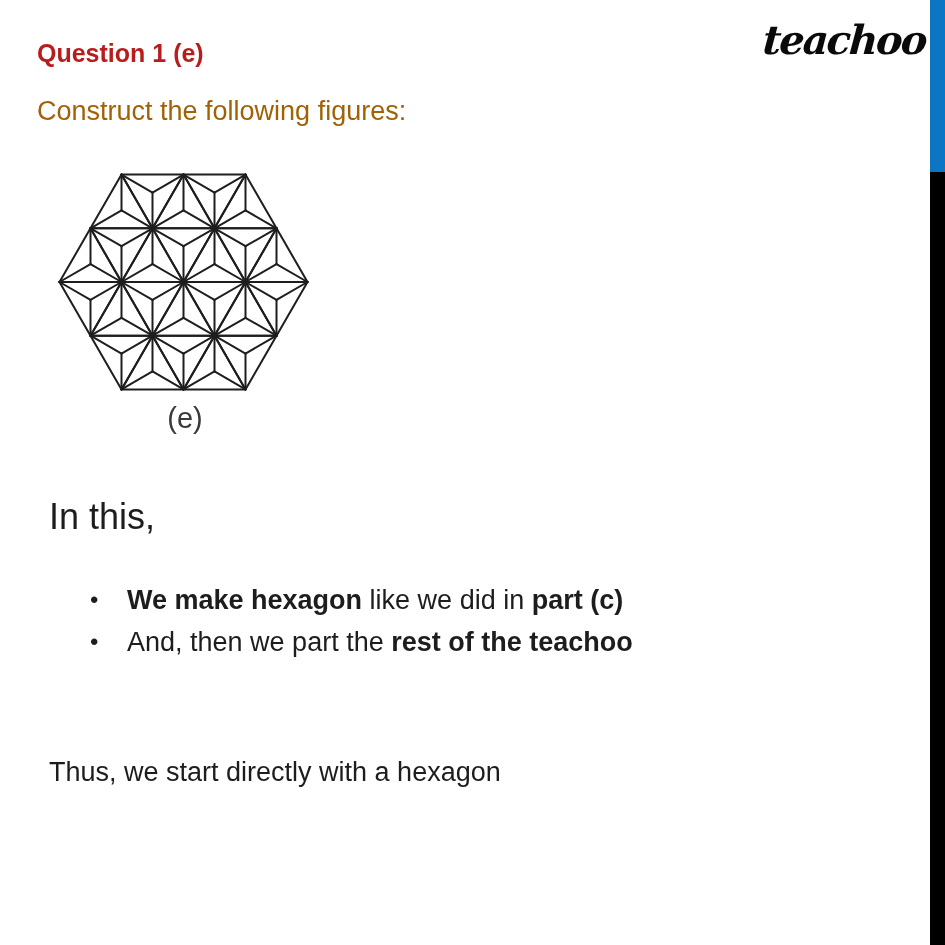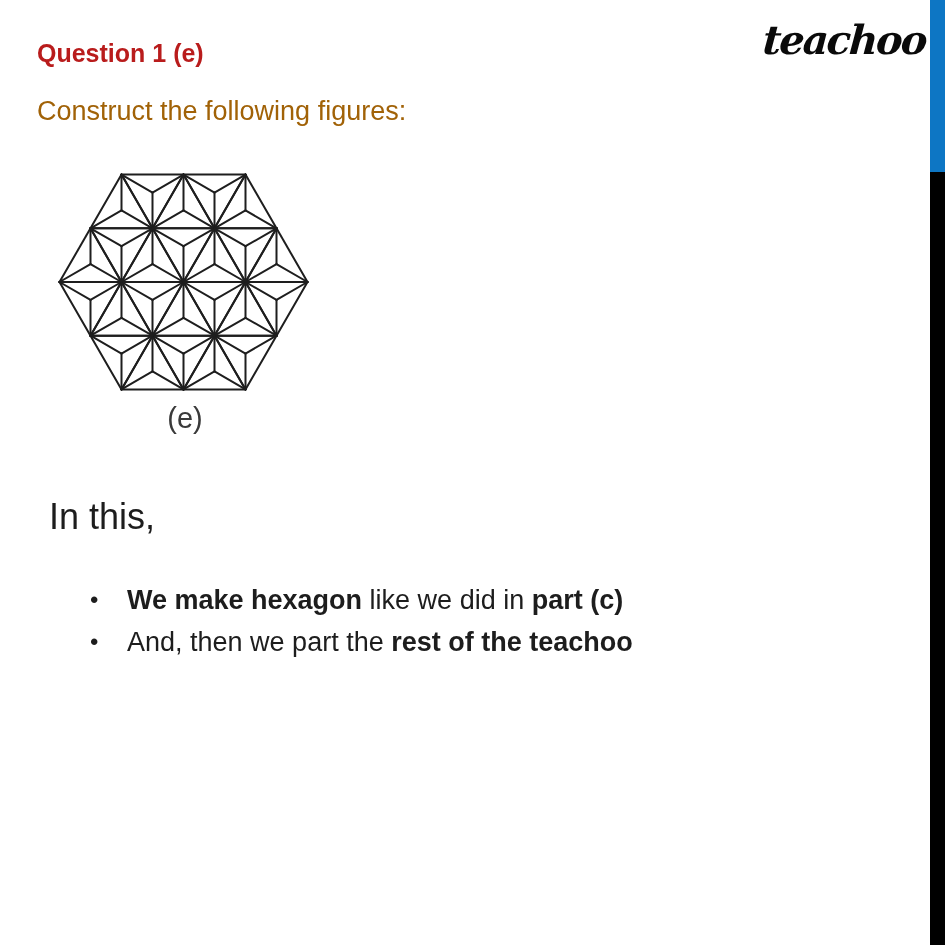--- a/index.html
+++ b/index.html
@@ -229,17 +229,18 @@
   <div class="intro">In this,</div>
 
   <div class="bullet-row first">
     <span class="bullet-glyph">•</span><span class="bullet-text"><span class="b">We make hexagon</span><span> like we did in </span><span class="b">part (c)</span></span>
   </div>
 
   <div class="bullet-row second">
     <span class="bullet-glyph">•</span><span class="bullet-text"><span>And, then we part the </span><span class="b">rest of the teachoo</span></span>
   </div>
 
+  <div class="conclusion">Thus, we start directly with a hexagon</div>
 
   <div class="bar bar-blue" style="background: rgb(13, 118, 196);"></div>
   <div class="bar bar-black" style="background: rgb(0, 0, 0);"></div>
 
 </div>
 
 </body></html>

